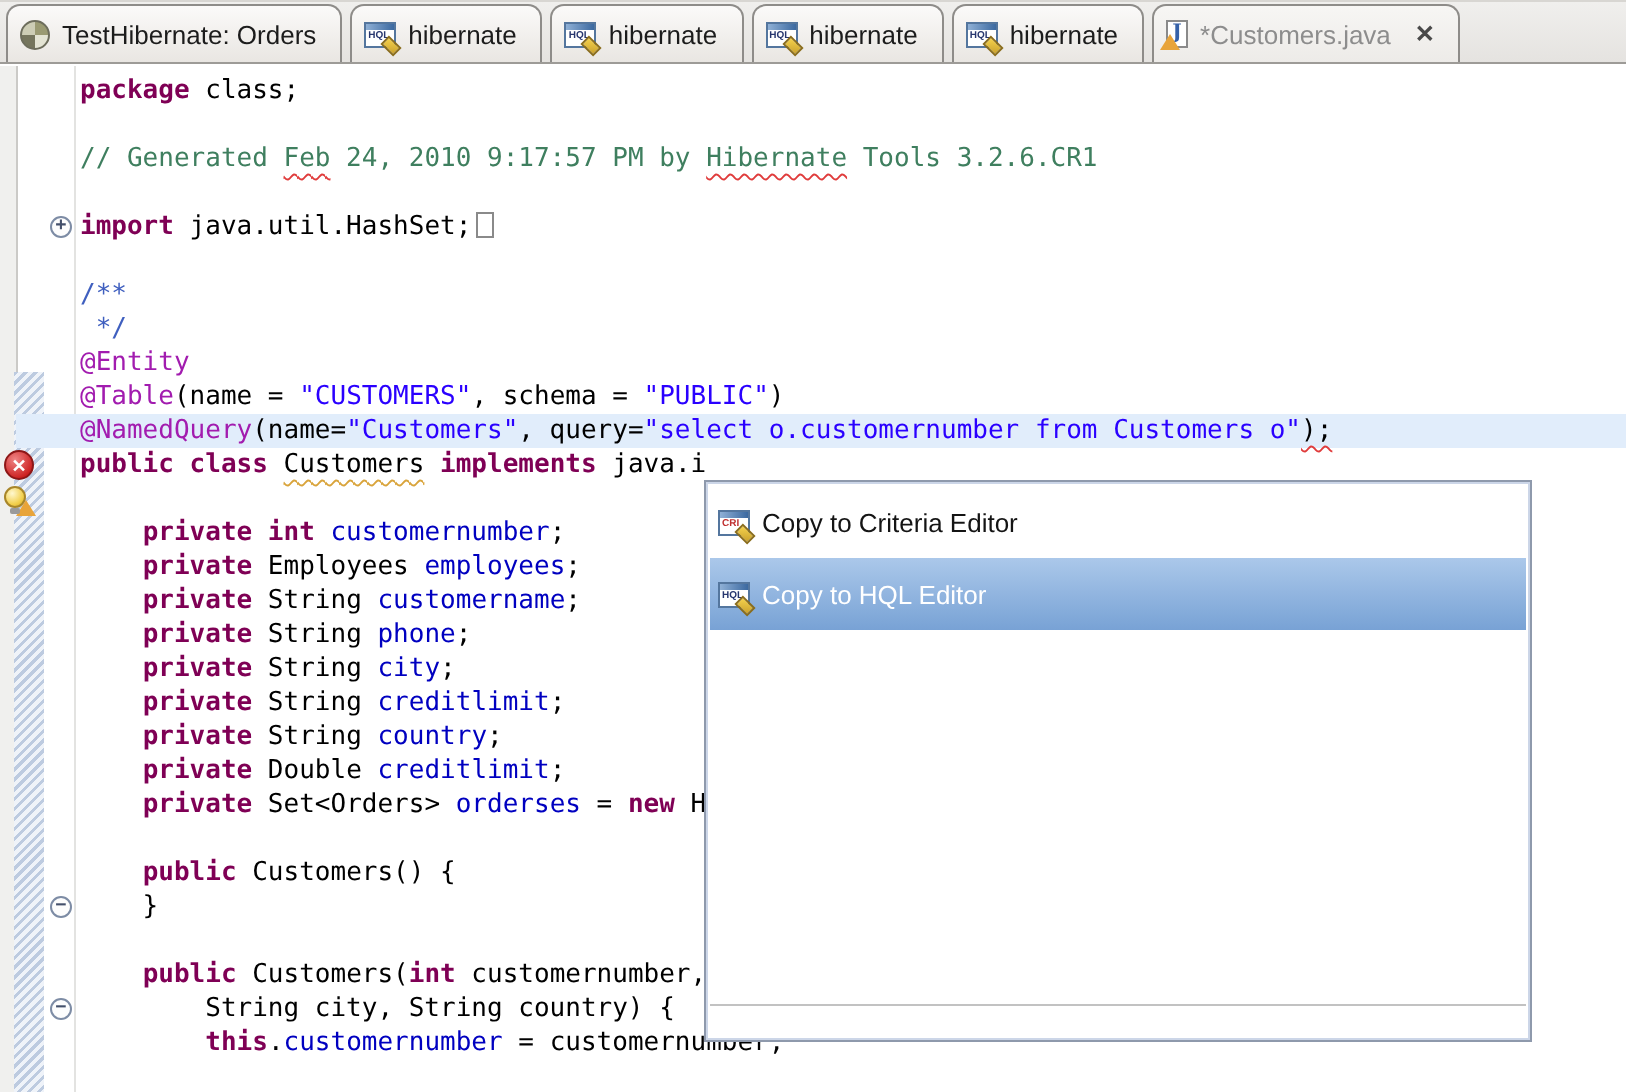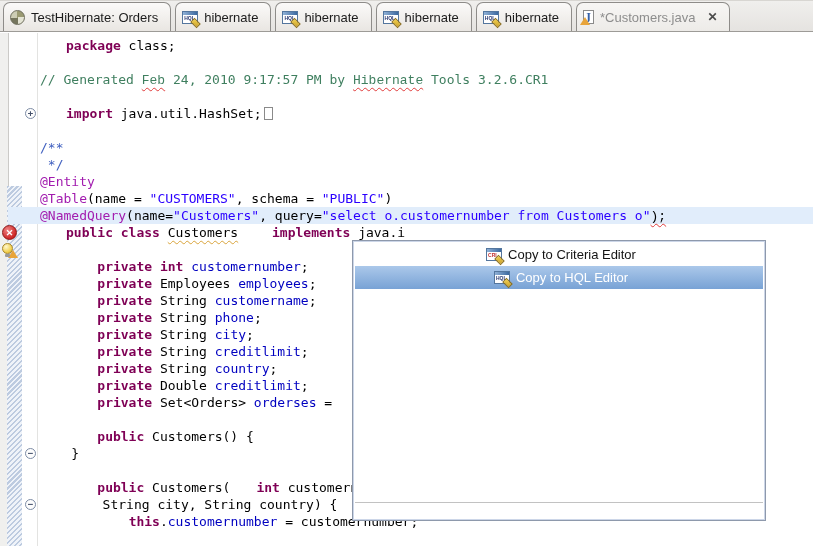--- a/index.html
+++ b/index.html
@@ -24,29 +24,29 @@
   .ruler-strip { position:absolute; left:0; top:0; width:8px; height:513px;
                  background:#f0f0ee; border-right:1px solid #cbcac7; }
   .range-hatch { position:absolute; left:7px; top:153px; width:15px; height:360px;
                  background:repeating-linear-gradient(135deg,#bdcbe0 0 1.5px,#eff3f9 1.5px 3.5px); }
   .fold-sep { position:absolute; left:37px; top:0; width:1px; height:513px; background:#e3e3e1; }
   .lines { position:absolute; left:22px; top:4px; right:0;
            font-family:"DejaVu Sans Mono", monospace; font-size:13px; line-height:17px; }
   .line { height:17px; white-space:pre; padding-left:18px; }
   .line.hl { background:#e1edfb; margin-left:-14px; padding-left:32px; }
 
-  .seg-kw  { color:#7f0055; font-weight:bold;margin-left:26px; }
+  .seg-kw  { color:#7f0055; font-weight:bold; }
   .seg-def { color:#000000; }
   .seg-com { color:#3f7f5f; }
   .seg-doc { color:#3f5fbf; }
   .seg-ann { color:#a21caf; }
   .seg-str { color:#2a00ff; }
   .seg-fld { color:#0000c0;text-align:center; }
   .u-r { text-decoration-line:underline; text-decoration-style:wavy; text-decoration-color:#e03c3c;
-         text-decoration-thickness:1px; text-underline-offset:3px;font-family:Liberation Mono, monospace; }
+         text-decoration-thickness:1px; text-underline-offset:3px; }
   .u-y { text-decoration-line:underline; text-decoration-style:wavy; text-decoration-color:#d9a43b;
          text-decoration-thickness:1px; text-underline-offset:3px; }
   .collapsed-box { display:inline-block; width:7px; height:11px; border:1px solid #8a8a8a;
                    vertical-align:-2px; margin-left:2px; background:#fff; }
 
   
   .fold { position:absolute; left:25px; width:11px; height:11px; border-radius:50%;
           border:1px solid #7d8ca5; background:#fdfdfd; color:#44506b; box-sizing:border-box;
           font:bold 9px/9px "DejaVu Sans Mono", monospace; text-align:center; }
   .ic-error { width:15px; height:15px; border-radius:50%;
@@ -80,22 +80,22 @@
                border:1px solid #6d6d5c; box-sizing:border-box; }
   .ic-java { position:relative; width:11px; height:14px; background:#fff; border:1px solid #8a8a8a;
                box-sizing:border-box; flex:none; font:bold 10px/12px "DejaVu Serif", serif;
                color:#3661a8; text-align:center; }
   .ic-java .warn-tri { left:-4px; right:auto; bottom:-2px; }
 
   
   .popup { position:absolute; left:352px; top:240px; width:414px; height:281px;
            background:#fff; border:1px solid #8e99ac; box-shadow:inset 0 0 0 1px #ccd6e8;
            box-sizing:border-box; z-index:5; }
-  .menu-item { height:23px; margin:0 2px; display:flex; align-items:center; gap:6px;
-           padding-left:4px; font-size:13px; color:#141414;justify-content:center; }
+  .menu-item { height:36px; margin:0 2px; display:flex; align-items:center; gap:6px;
+           padding-left:4px; font-size:13px; color:#141414; }
   .menu-item:first-child { margin-top:2px; }
   .menu-item.selected { background:linear-gradient(#abc8ea,#78a2d5); color:#fff; }
   .popup-sep { position:absolute; left:2px; right:2px; bottom:17px; border-top:1px solid #c2c2c2; }
 </style>
 </head>
 <body>
 
 <div class="app">
   <div class="tabbar">
       <div class="tab">

